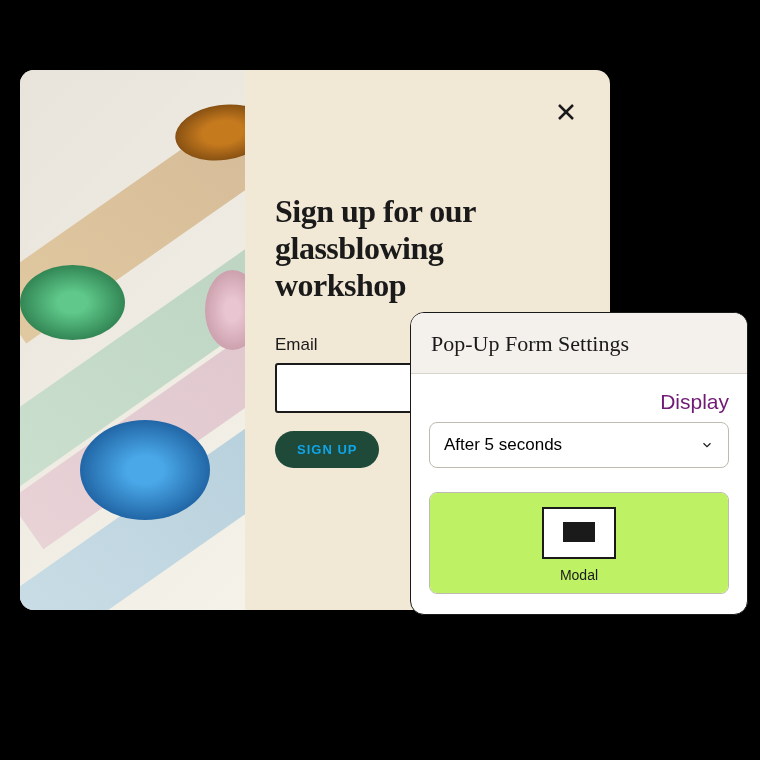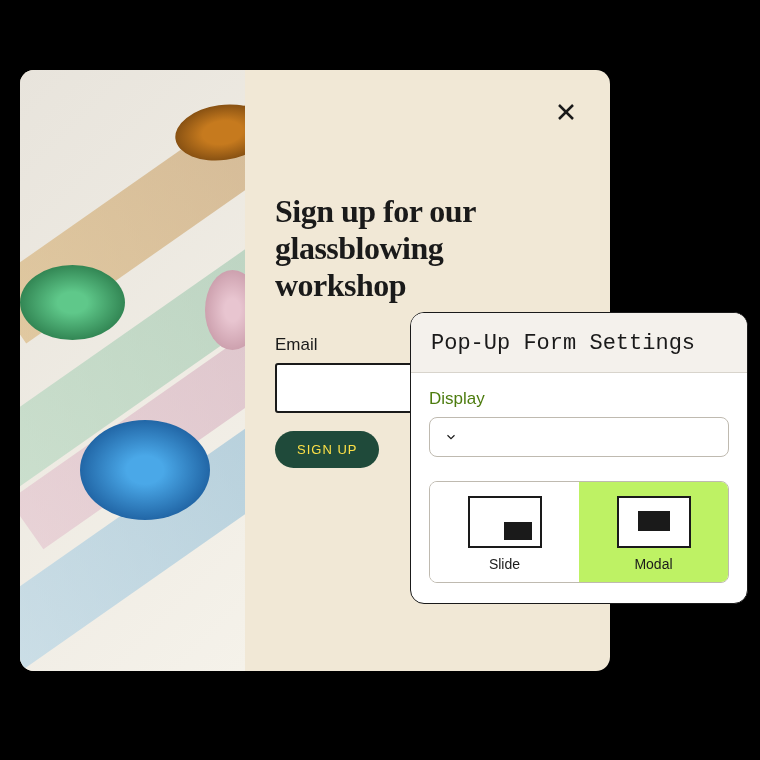--- a/index.html
+++ b/index.html
@@ -11,21 +11,21 @@
       font-family: -apple-system, BlinkMacSystemFont, "Segoe UI", Helvetica, Arial, sans-serif;
       overflow: hidden;
     }
     
     
     .popup {
       position: absolute;
       left: 20px;
       top: 70px;
       width: 590px;
-      height: 601px;
+      height: 540px;
       background: #f1e8d6;
       border-radius: 14px;
       display: flex;
       overflow: hidden;
     }
     .popup-image {
       width: 225px;
       height: 100%;
       position: relative;
       background: linear-gradient(135deg, #e8e4dc 0%, #f5f2ea 100%);
@@ -86,55 +86,56 @@
       padding: 14px 12px;
       font-size: 16px;
       border: 2px solid #1a1a1a;
       border-radius: 3px;
       background: #fff;
     }
     .signup-btn {
       margin-top: 18px;
       padding: 11px 22px;
       background: #1f4a3a;
-      color: #fde047;
+      color: #0ea5e9;
       border: none;
       border-radius: 22px;
       font-size: 13px;
-      font-weight: 400;
+      font-weight: 700;
       letter-spacing: 1px;
       cursor: pointer;
     }
     
     
     .settings {
       position: absolute;
       left: 410px;
       top: 312px;
       width: 338px;
       background: #fff;
       border: 1px solid #1a1a1a;
       border-radius: 14px;
       overflow: hidden;
     }
     .settings-header {
       background: #f4f1ec;
       padding: 18px 20px 16px;
       font-size: 22px;
       color: #1a1a1a;
-      font-family: Liberation Mono, monospace;
+      font-family: Liberation Serif, serif;
       border-bottom: 1px solid #d8d4cc;
     }
     .settings-body {
       padding: 16px 18px 20px;
     }
     .setting-label {
-      font-size: 17px;
-      color: #4d7c0f;
+      font-size: 21px;
+      color: #701a75;
       margin-bottom: 8px;
+      text-align: right;
     }
     .select {
       width: 100%;
       border: 1px solid #bfbab0;
       border-radius: 8px;
       padding: 12px 14px;
       font-size: 17px;
       display: flex;
       justify-content: space-between;
       align-items: center;
@@ -217,32 +218,27 @@
     <input class="email-input" type="text" value="" style="">
     <button class="signup-btn">SIGN UP</button>
   </div>
 </div>
 
 <div class="settings">
   <div class="settings-header">Pop-Up Form Settings</div>
   <div class="settings-body">
     <div class="setting-label">Display</div>
     <div class="select">
+      <span>After 5 seconds</span>
       <svg class="chevron" viewBox="0 0 24 24" fill="none" stroke="#1a1a1a" stroke-width="2">
         <polyline points="6 9 12 15 18 9"></polyline>
       </svg>
     </div>
     <div class="position-group">
       <div class="position-options">
-        <div class="pos-option">
-          <div class="pos-preview">
-            <div class="pos-inner slide-inner"></div>
-          </div>
-          <div class="pos-label">Slide</div>
-        </div>
         <div class="pos-option selected">
           <div class="pos-preview">
             <div class="pos-inner modal-inner"></div>
           </div>
           <div class="pos-label">Modal</div>
         </div>
       </div>
     </div>
   </div>
 </div>

